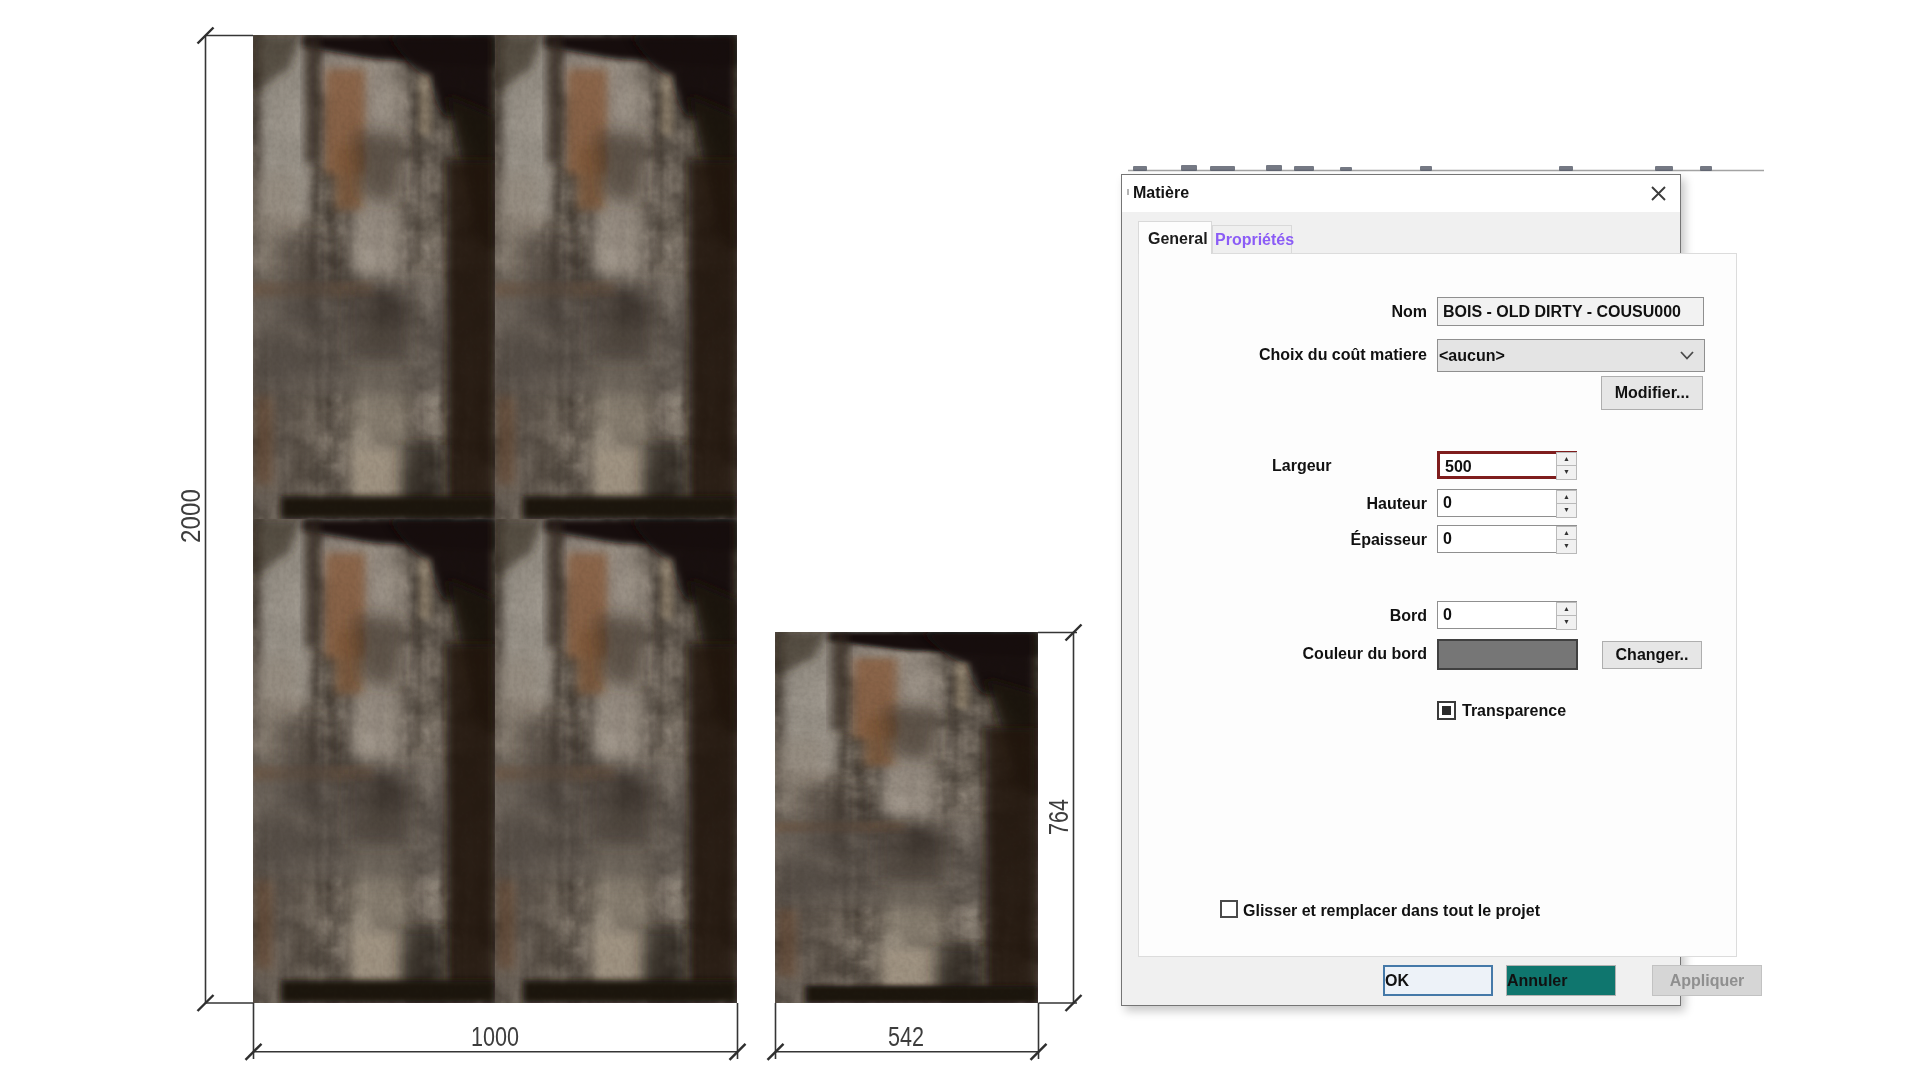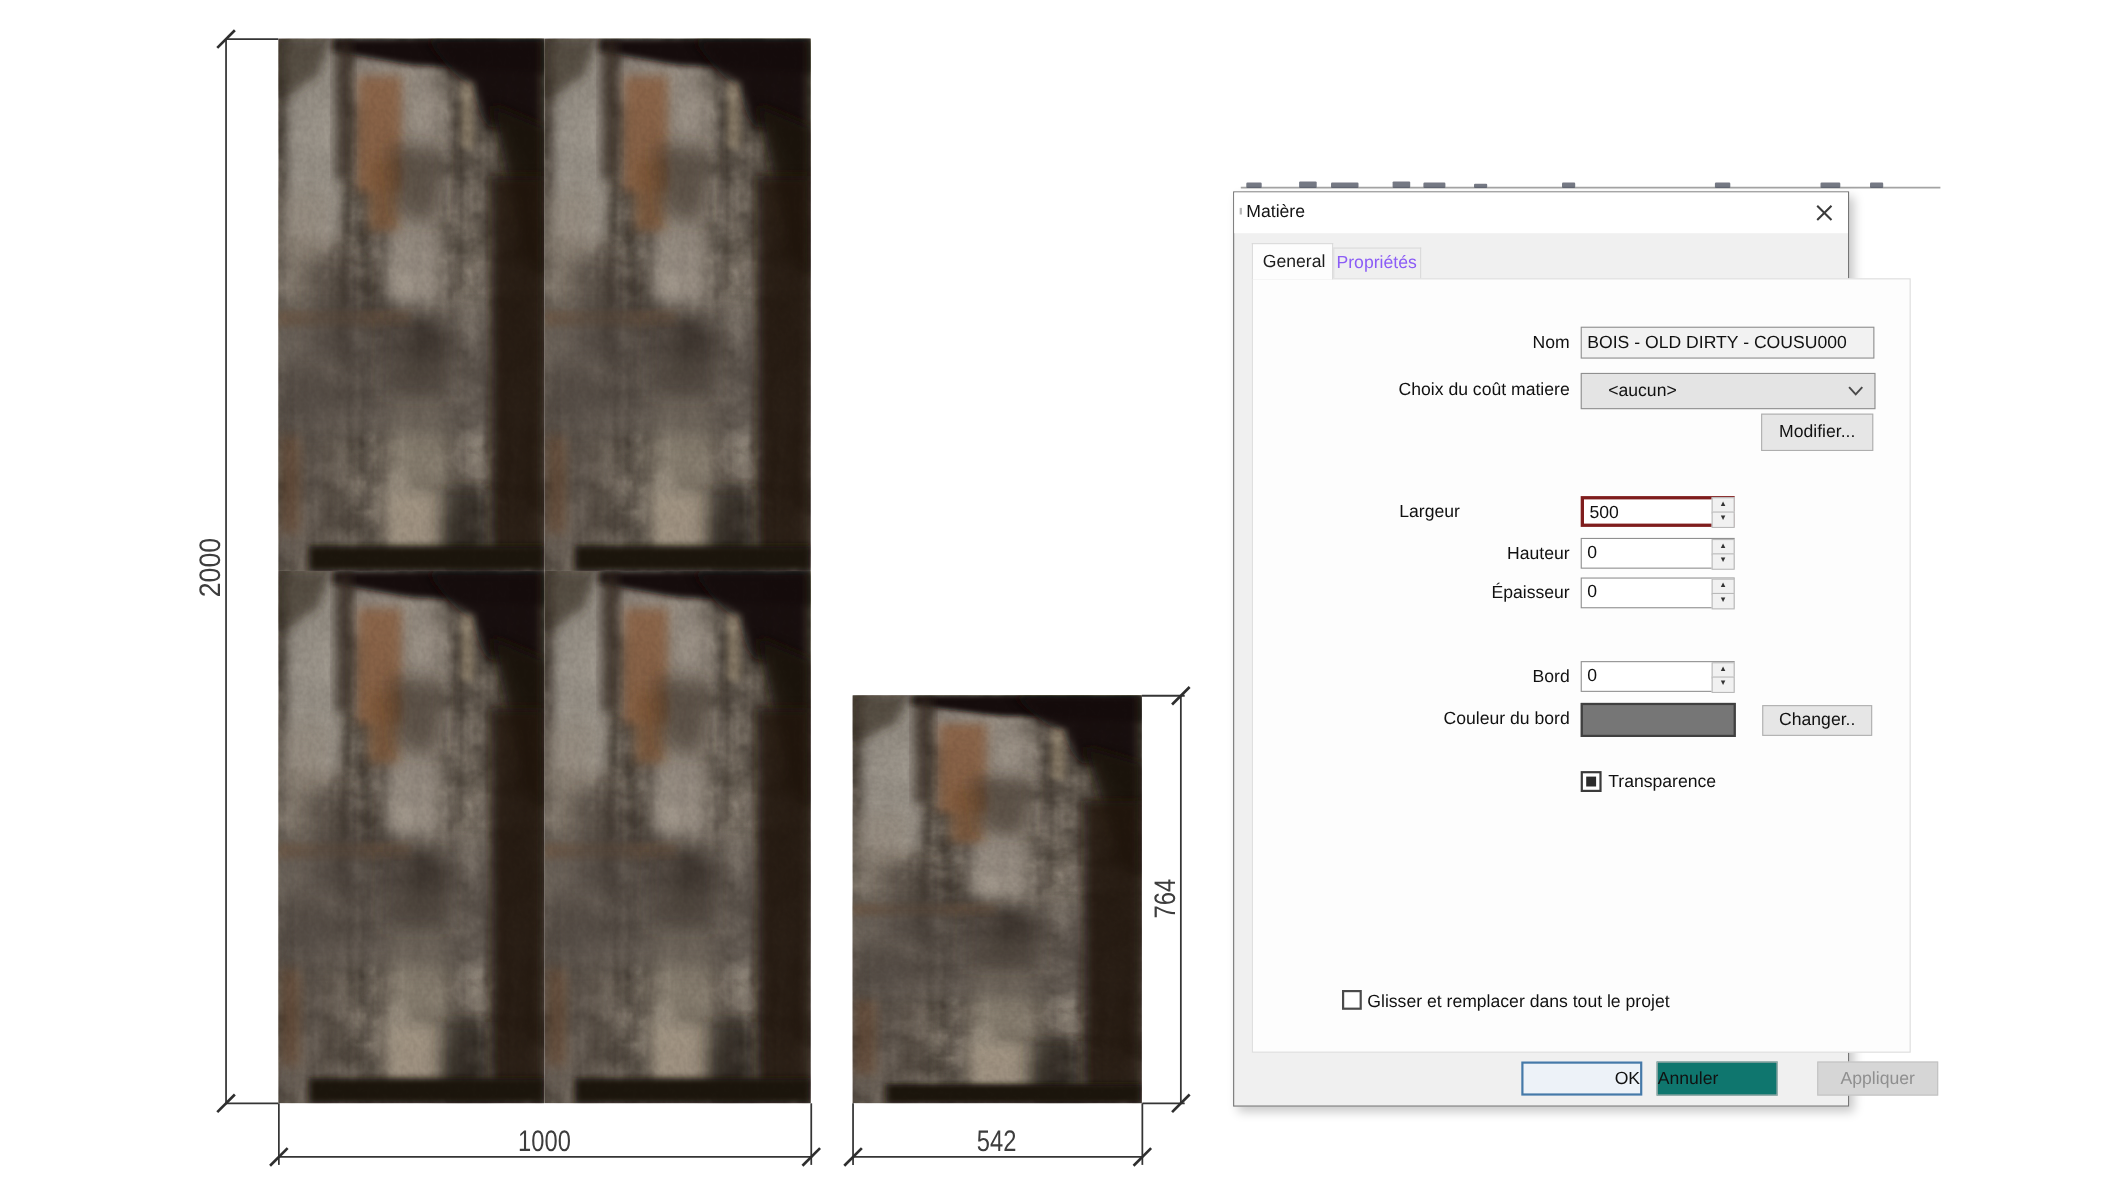--- a/index.html
+++ b/index.html
@@ -160,42 +160,42 @@
     <rect x="1294" y="166" width="20" height="5" rx="1"></rect>
     <rect x="1340" y="167" width="12" height="4" rx="1"></rect>
     <rect x="1420" y="166" width="12" height="5" rx="1"></rect>
     <rect x="1559" y="166" width="14" height="5" rx="1"></rect>
     <rect x="1655" y="166" width="18" height="5" rx="1"></rect>
     <rect x="1700" y="166" width="12" height="5" rx="1"></rect>
   </g>
 </g>
 </svg>
 
-<div class="abs" id="dlg" style="left:1121px;top:174px;width:560px;height:832px;background:#f0f0f0;border:1px solid #757575;box-shadow:4px 5px 9px rgba(0,0,0,0.22);font-size:16px;color:#111;">
+<div class="abs" id="dlg" style="left:1121px;top:174px;width:560px;height:832px;background:#f0f0f0;border:1px solid #757575;box-shadow:4px 5px 9px rgba(0,0,0,0.22);font-size:16px;color:#111;font-weight:bold;">
 
   <div class="abs" style="left:0;top:0;width:100%;height:37px;background:#ffffff;">
     <div class="abs" style="left:5px;top:14px;width:2px;height:6px;background:#b4b4b4;"></div>
         <div class="abs" style="left:11px;top:9px;font-size:16px;color:#131313;">Matière</div>
     <svg class="abs" style="right:14px;top:11px" width="15" height="15" viewBox="0 0 15 15">
       <path d="M1,1 L14,14 M14,1 L1,14" stroke="#3b3b3b" stroke-width="1.9"></path>
     </svg>
   </div>
 
   <div class="abs" style="left:90px;top:50px;width:80px;height:29px;background:#efefef;border:1px solid #d9d9d9;border-bottom:none;"></div>
   <div class="abs" style="left:93px;top:56px;font-size:16px;color:#8b5cf6;">Propriétés</div>
   <div class="abs" style="left:16px;top:46px;width:74px;height:33px;background:#fdfdfd;border:1px solid #d9d9d9;border-bottom:none;z-index:2;"></div>
   <div class="abs" style="left:26px;top:55px;font-size:16px;color:#1c1c1c;z-index:3;">General</div>
 
   <div class="abs" style="left:16px;top:78px;width:599px;height:704px;background:#fdfdfd;border:1px solid #dcdcdc;"></div>
 
   <div class="abs" style="left:150px;top:128px;width:155px;text-align:right;">Nom</div>
   <div class="abs" style="left:315px;top:122px;width:267px;height:29px;background:#f2f2f2;border:1px solid #8f8f8f;line-height:27px;padding-left:5px;white-space:nowrap;">BOIS - OLD DIRTY - COUSU000</div>
 
   <div class="abs" style="left:100px;top:171px;width:205px;text-align:right;">Choix du coût matiere</div>
-  <div class="abs" style="left:315px;top:164px;width:268px;height:33px;background:#e4e4e4;border:1px solid #8f8f8f;line-height:31px;padding-left:24px;">&lt;aucun&gt;
+  <div class="abs" style="left:315px;top:164px;width:268px;height:33px;background:#e4e4e4;border:1px solid #8f8f8f;line-height:31px;padding-left:1px;">&lt;aucun&gt;
     <svg class="abs" style="right:10px;top:11px" width="14" height="9" viewBox="0 0 14 9">
           <path d="M1,1 L7,7.5 L13,1" stroke="#4a4a4a" stroke-width="1.8" fill="none"></path>
         </svg>
   </div>
 
   <div class="abs" style="left:479px;top:201px;width:102px;height:34px;background:#e6e6e6;border:1px solid #aeaeae;text-align:center;line-height:32px;">Modifier...</div>
 
   <div class="abs" style="left:150px;top:282px;width:155px;text-align:left;">Largeur</div>
   <div class="abs" style="left:315px;top:276px;width:140px;height:28px;background:#fff;border:3px solid #7f1d1d;line-height:26px;padding-left:5px;">500</div>
   <div class="abs" style="left:150px;top:320px;width:155px;text-align:right;">Hauteur</div>
@@ -215,21 +215,21 @@
   <div class="abs" style="left:480px;top:466px;width:100px;height:28px;background:#e6e6e6;border:1px solid #aeaeae;text-align:center;line-height:26px;">Changer..</div>
 
   <div class="abs" style="left:315px;top:526px;width:19px;height:19px;border:2px solid #3a3a3a;background:#fff;">
     <div class="abs" style="left:3px;top:3px;width:9px;height:9px;background:#2b2b2b;"></div>
   </div>
   <div class="abs" style="left:340px;top:527px;">Transparence</div>
 
   <div class="abs" style="left:98px;top:725px;width:18px;height:18px;border:2px solid #4a4a4a;background:#fff;"></div>
   <div class="abs" style="left:121px;top:727px;font-size:16px;">Glisser et remplacer dans tout le projet</div>
 
-  <div class="abs" style="left:261px;top:790px;width:110px;height:31px;background:#edf2f8;border:2px solid #4579a8;text-align:right;line-height:27px;">OK</div>
+  <div class="abs" style="left:261px;top:790px;width:110px;height:31px;background:#edf2f8;border:2px solid #4579a8;text-align:left;line-height:27px;">OK</div>
   <div class="abs" style="left:384px;top:790px;width:110px;height:31px;background:#0f766e;border:1px solid #b2b2b2;line-height:29px;">Annuler</div>
   <div class="abs" style="left:530px;top:790px;width:110px;height:31px;background:#d6d6d6;border:1px solid #c2c2c2;color:#8f8f8f;text-align:center;line-height:29px;">Appliquer</div>
 </div>
 
 <style>
   .spin{width:19px;height:26px;}
   .spin::before{content:"▲";position:absolute;left:0;top:0;width:19px;height:13px;background:#f1f1f1;border:1px solid #b9b9b9;font-size:7px;color:#333;text-align:center;line-height:12px;}
   .spin::after{content:"▼";position:absolute;left:0;top:13px;width:19px;height:13px;background:#f1f1f1;border:1px solid #b9b9b9;font-size:7px;color:#333;text-align:center;line-height:12px;}
 </style>
 

